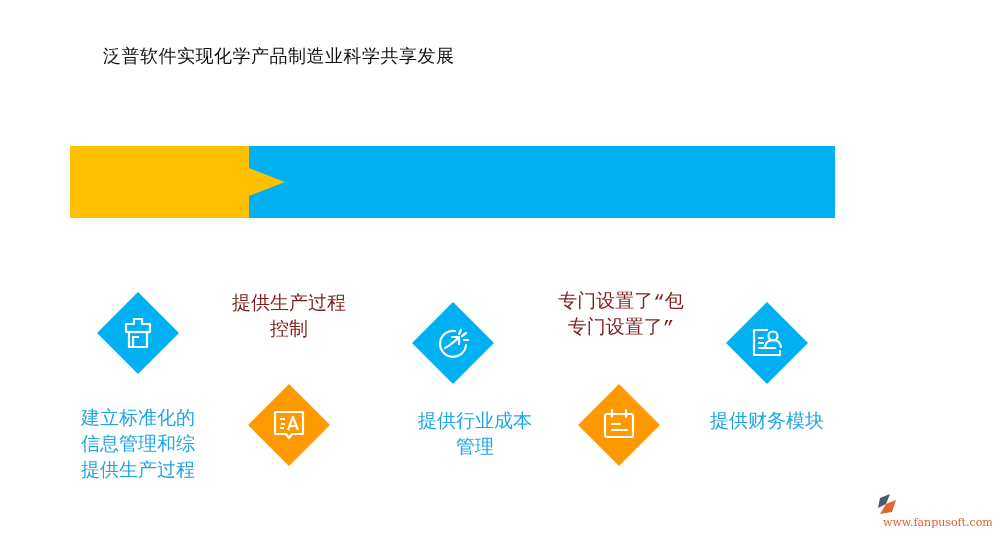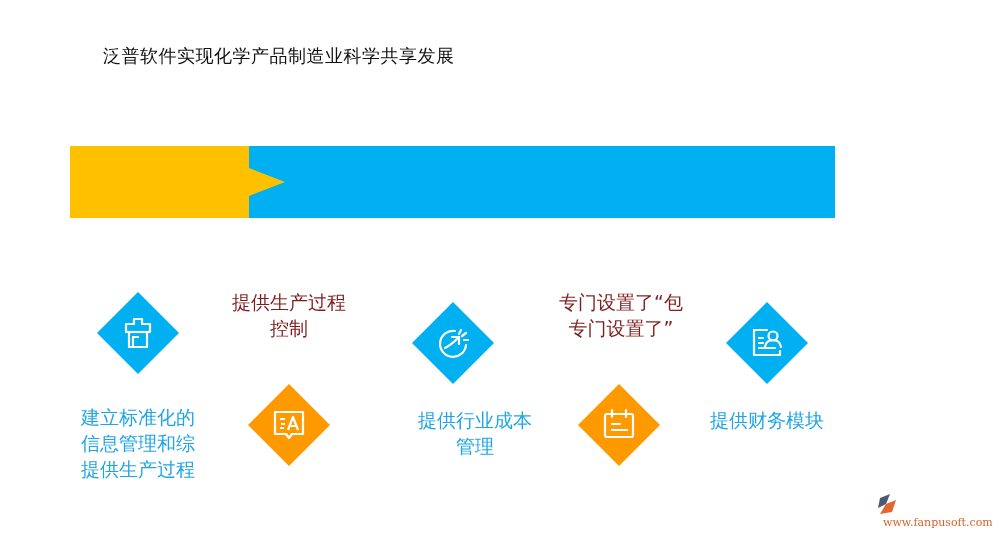--- a/index.html
+++ b/index.html
@@ -70,21 +70,21 @@
 </div>
 
 <div class="diamond" style="left:590px; top:396px; background:#FF9900;"></div>
 <svg class="icon" style="left:597px; top:403px;" viewBox="0 0 44 44">
   <g fill="none" stroke="#ffffff" stroke-width="2.2" stroke-linecap="round" stroke-linejoin="round">
     <rect x="8" y="11" width="28" height="23" rx="2"></rect>
     <path d="M15 7 V14 M29 7 V14"></path>
     <path d="M15 21 H23 M15 27 H30"></path>
   </g>
 </svg>
-<div class="label orange-text" style="left:546px; top:289px; width:150px;">
+<div class="label orange-text" style="left:546px; top:289px; width:150px;font-family:Liberation Mono, monospace;">
   <div>专门设置了“包</div>
   <div>专门设置了”</div>
 </div>
 
 <div class="diamond" style="left:738px; top:314px; background:#00B0F0;"></div>
 <svg class="icon" style="left:745px; top:321px;" viewBox="0 0 44 44">
   <g fill="none" stroke="#ffffff" stroke-width="2.2" stroke-linecap="round" stroke-linejoin="round">
     <path d="M22 9 H9 V34 H35 V30"></path>
     <path d="M14 17 H18 M14 22 H18 M14 27 H30"></path>
     <circle cx="28" cy="15" r="4.5"></circle>

